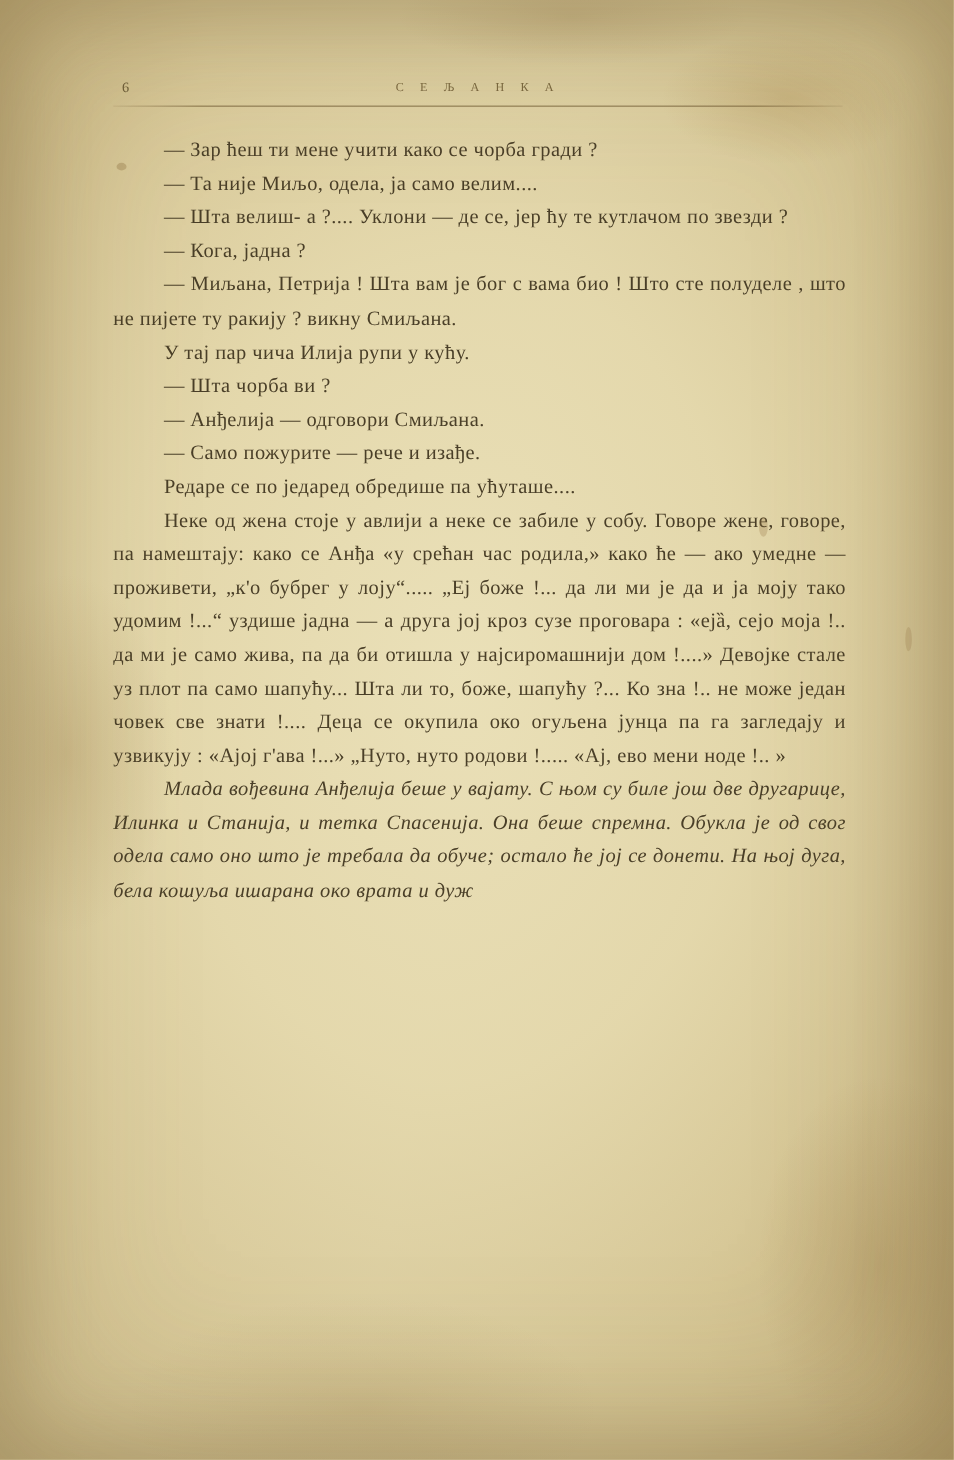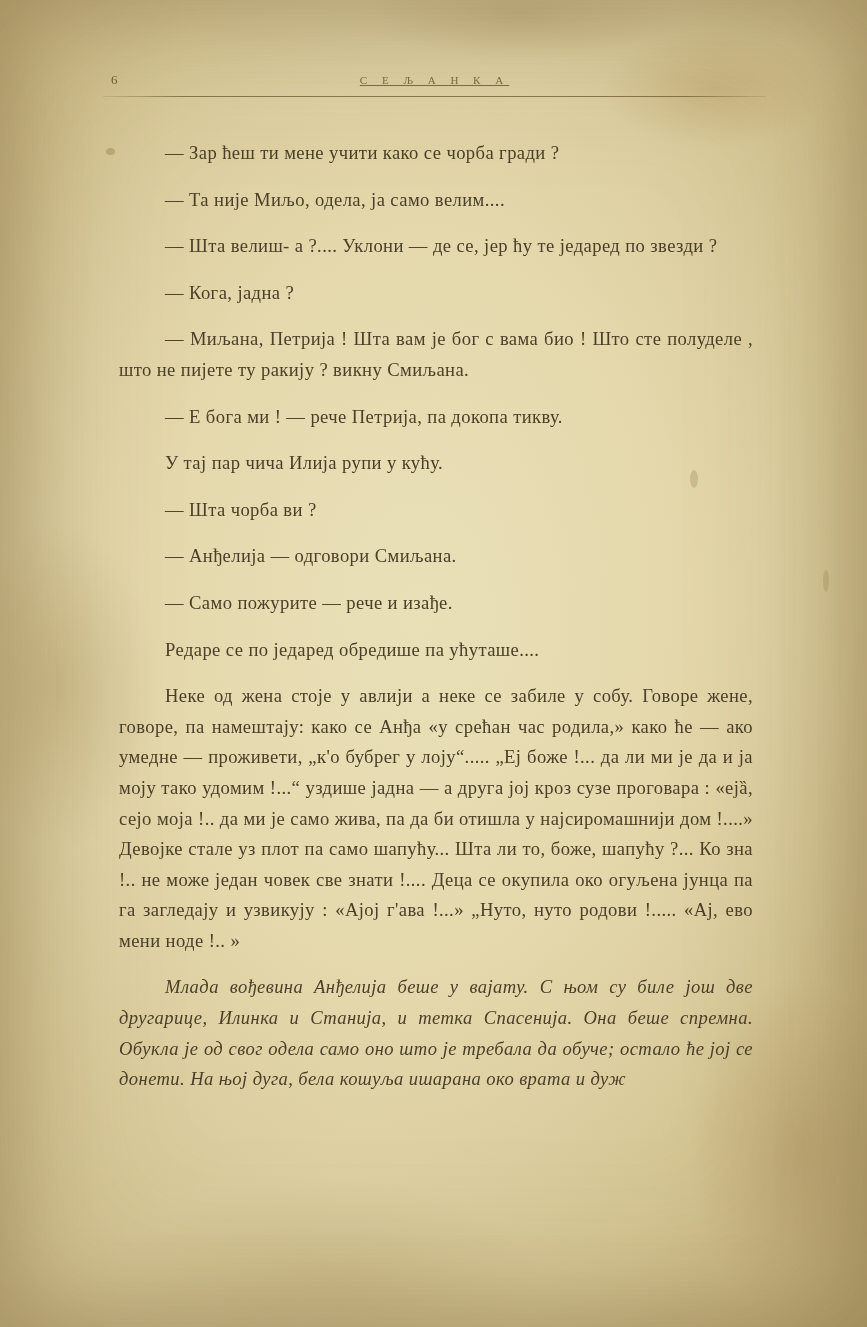--- a/index.html
+++ b/index.html
@@ -64,21 +64,20 @@
   }
   .run-head {
     position: absolute;
     left: 0;
     top: 2px;
     width: 663px;
     text-align: center;
     font-size: 11px;
     color: #7a6840;
     letter-spacing: 6px;
-    text-decoration: underline;
   }
   .rule {
     position: absolute;
     left: 0;
     top: 24px;
     width: 663px;
     height: 1px;
     background: linear-gradient(90deg, rgba(120,98,56,0.15), rgba(110,88,48,0.75) 12%, rgba(110,88,48,0.75) 88%, rgba(120,98,56,0.15));
   }
 
@@ -90,21 +89,21 @@
     width: 666px;
     color: #4a3f28;
     font-size: 18.6px;
     line-height: 30.6px;
     text-align: justify;
     text-justify: inter-word;
     letter-spacing: 0.4px;
     text-rendering: optimizeLegibility;
   }
   .text-block p {
-    margin: 16px;
+    margin: 0;
   }
   .indent {
     text-indent: 46px;
   }
   .text-block p.last {
     text-align: justify;
     font-style: italic;
   }
   .smudge {
     position: absolute;
@@ -129,24 +128,23 @@
 
   <div class="header">
     <div class="folio">6</div>
     <div class="run-head">С Е Љ А Н К А</div>
     <div class="rule"></div>
   </div>
 
   <div class="text-block">
     <p class="indent">— Зар ћеш ти мене учити како се чорба гради ?</p>
     <p class="indent">— Та није Миљо, одела, ја само велим....</p>
-    <p class="indent">— Шта велиш- а ?.... Уклони — де се, јер ћу те једаред по звезди ?</p>
+    <p class="indent">— Шта велиш- а ?.... Уклони — де се, јер ћу те кутлачом по звезди ?</p>
     <p class="indent">— Кога, јадна ?</p>
     <p class="indent">— Миљана, Петрија ! Шта вам је бог с вама био ! Што сте полуделе , што не пијете ту ракију ? викну Смиљана.</p>
-    <p class="indent">— Е бога ми ! — рече Петрија, па докопа тикву.</p>
     <p class="indent">У тај пар чича Илија рупи у кућу.</p>
     <p class="indent">— Шта чорба ви ?</p>
     <p class="indent">— Анђелија — одговори Смиљана.</p>
     <p class="indent">— Само пожурите — рече и изађе.</p>
     <p class="indent">Редаре се по једаред обредише па ућуташе....</p>
     <p class="indent">Неке од жена стоје у авлији а неке се забиле у собу. Говоре жене, говоре, па намештају: како се Анђа «у срећан час родила,» како ће — ако умедне — проживети, „к'о бубрег у лоју“..... „Еј боже !... да ли ми је да и ја моју тако удомим !...“ уздише јадна — а друга јој кроз сузе проговара : «ејȁ, сејо моја !.. да ми је само жива, па да би отишла у најсиромашнији дом !....» Девојке стале уз плот па само шапућу... Шта ли то, боже, шапућу ?... Ко зна !.. не може један човек све знати !.... Деца се окупила око огуљена јунца па га загледају и узвикују : «Ајој г'ава !...» „Нуто, нуто родови !..... «Ај, ево мени ноде !.. »</p>
     <p class="indent last">Млада вођевина Анђелија беше у вајату. С њом су биле још две другарице, Илинка и Станија, и тетка Спасенија. Она беше спремна. Обукла је од свог одела само оно што је требала да обуче; остало ће јој се донети. На њој дуга, бела кошуља ишарана око врата и дуж</p>
   </div>
 
   <div class="smudge sm1"></div>

